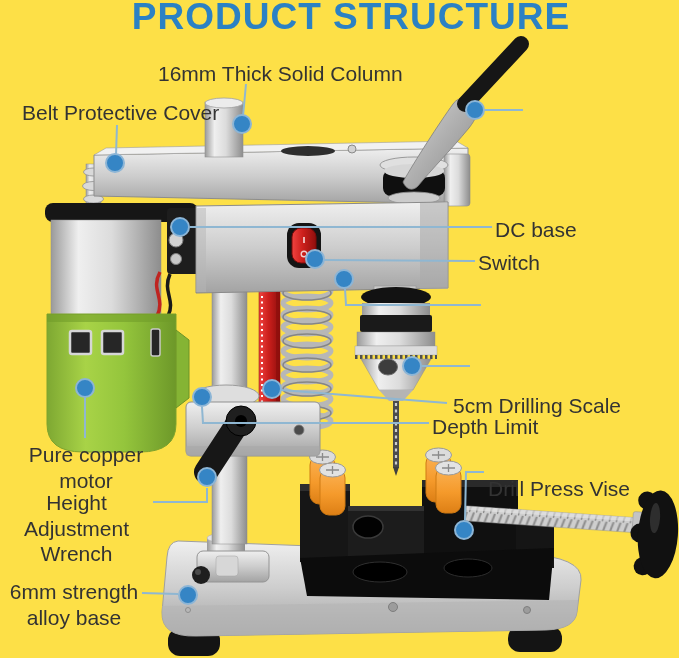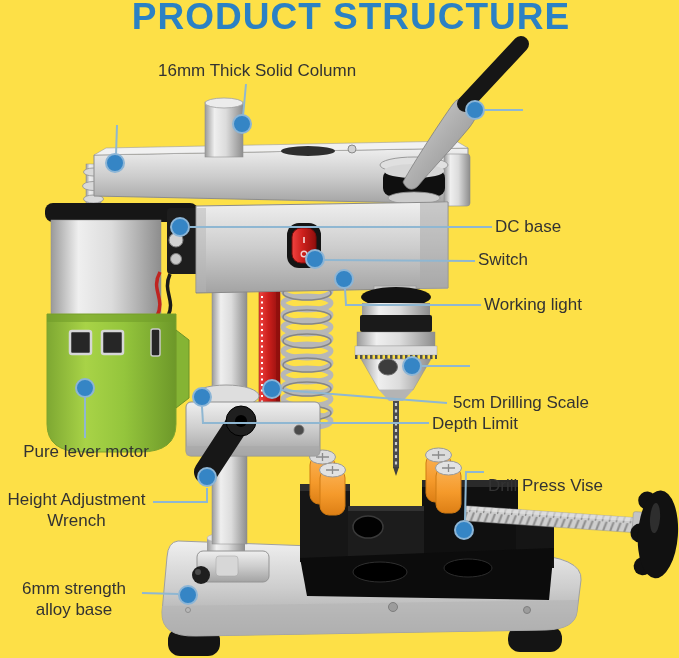--- a/index.html
+++ b/index.html
@@ -1,20 +1,20 @@
 <!DOCTYPE html>
 <html><head>
 <meta charset="utf-8">
 <style>
   html,body{margin:0;padding:0;background:#ffffff;}
   .stage{position:relative;width:674px;height:658px;background:#fde047;overflow:hidden;
          font-family:"Liberation Sans", sans-serif;padding-left:28px;}
   .title{position:absolute;top:-4px;left:0;right:0;margin:0;text-align:center;
          font-size:37px;font-weight:bold;letter-spacing:1px;}
-  .lbl{position:absolute;font-size:17px;color:#333333;line-height:1.22;white-space:nowrap;}
+  .lbl{position:absolute;font-size:21px;color:#333333;line-height:1.22;white-space:nowrap;}
   .lbl.wrap{white-space:normal;text-align:center;}
   svg{position:absolute;top:0;left:0;}
 </style>
 </head>
 <body>
 
 <div class="stage">
 
   <h1 class="title" style="color:#2b81c4">PRODUCT STRUCTURE</h1>
 
@@ -269,22 +269,22 @@
       <circle cx="272" cy="389" r="9"></circle>
       <circle cx="202" cy="397" r="9"></circle>
       <circle cx="464" cy="530" r="9"></circle>
       <circle cx="85" cy="388" r="9"></circle>
       <circle cx="207" cy="477" r="9"></circle>
       <circle cx="188" cy="595" r="9"></circle>
     </g>
   </svg>
 
   <div class="lbl" style="left:158px;top:61px;">16mm Thick Solid Column</div>
+  <div class="lbl" style="left:22px;top:100px;">Belt Protective Cover</div>
   <div class="lbl" style="left:495px;top:217px;">DC base</div>
   <div class="lbl" style="left:478px;top:250px;">Switch</div>
-  <div class="lbl" style="left:484px;top:295px;">Working light</div>
   <div class="lbl" style="left:453px;top:393px;">5cm Drilling Scale</div>
   <div class="lbl" style="left:432px;top:414px;">Depth Limit</div>
   <div class="lbl" style="left:488px;top:476px;">Drill Press Vise</div>
-  <div class="lbl wrap" style="left:8px;top:442px;width:156px;">Pure lever motor</div>
+  <div class="lbl wrap" style="left:8px;top:442px;width:156px;">Pure copper motor</div>
   <div class="lbl wrap" style="left:0px;top:490px;width:153px;">Height Adjustment Wrench</div>
   <div class="lbl wrap" style="left:6px;top:579px;width:136px;">6mm strength alloy base</div>
 </div>
 
 </body></html>

